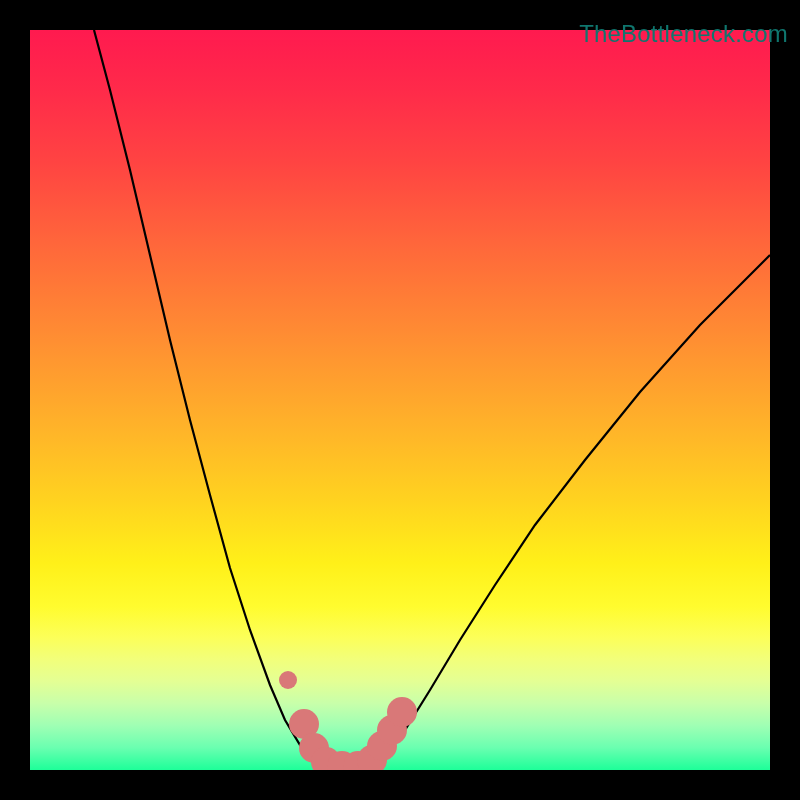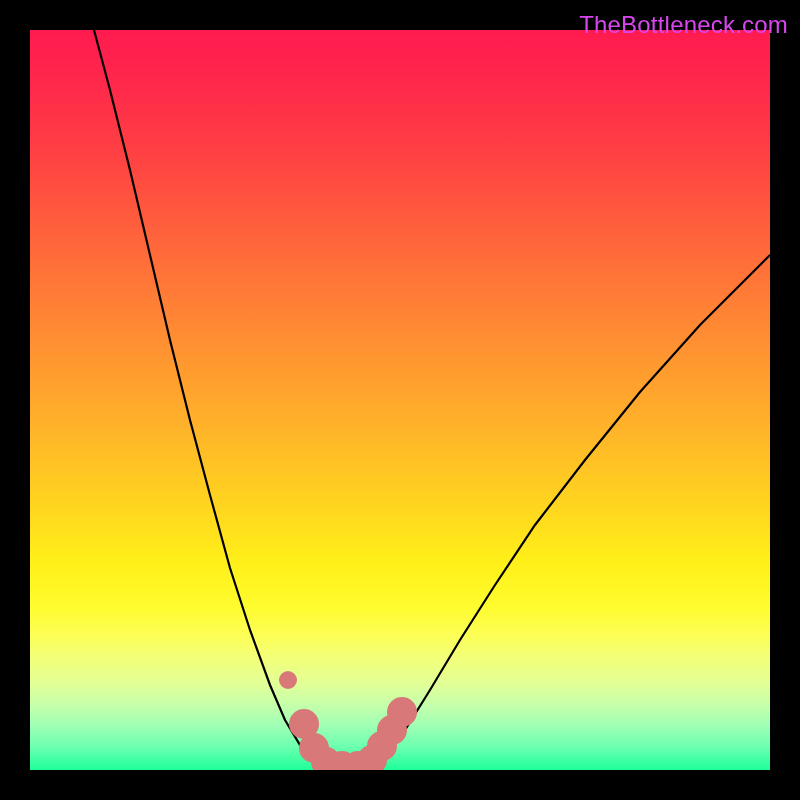--- a/index.html
+++ b/index.html
@@ -40,23 +40,23 @@
       #f2ff7a 85%,
       #e4ff94 88%,
       #c8ffaa 91%,
       #9fffb4 94%,
       #6affb0 97%,
       #1dff99 100%
     );
   }
   .watermark {
     position: absolute;
-    top: 11px;
+    top: 20px;
     right: 12px;
-    color: #d946ef;
+    color: #0f766e;
     font-size: 24px;
     font-weight: 500;
     letter-spacing: 0.2px;
     z-index: 10;
     user-select: none;
   }
   svg.overlay {
     position: absolute;
     left: 0;
     top: 0;

